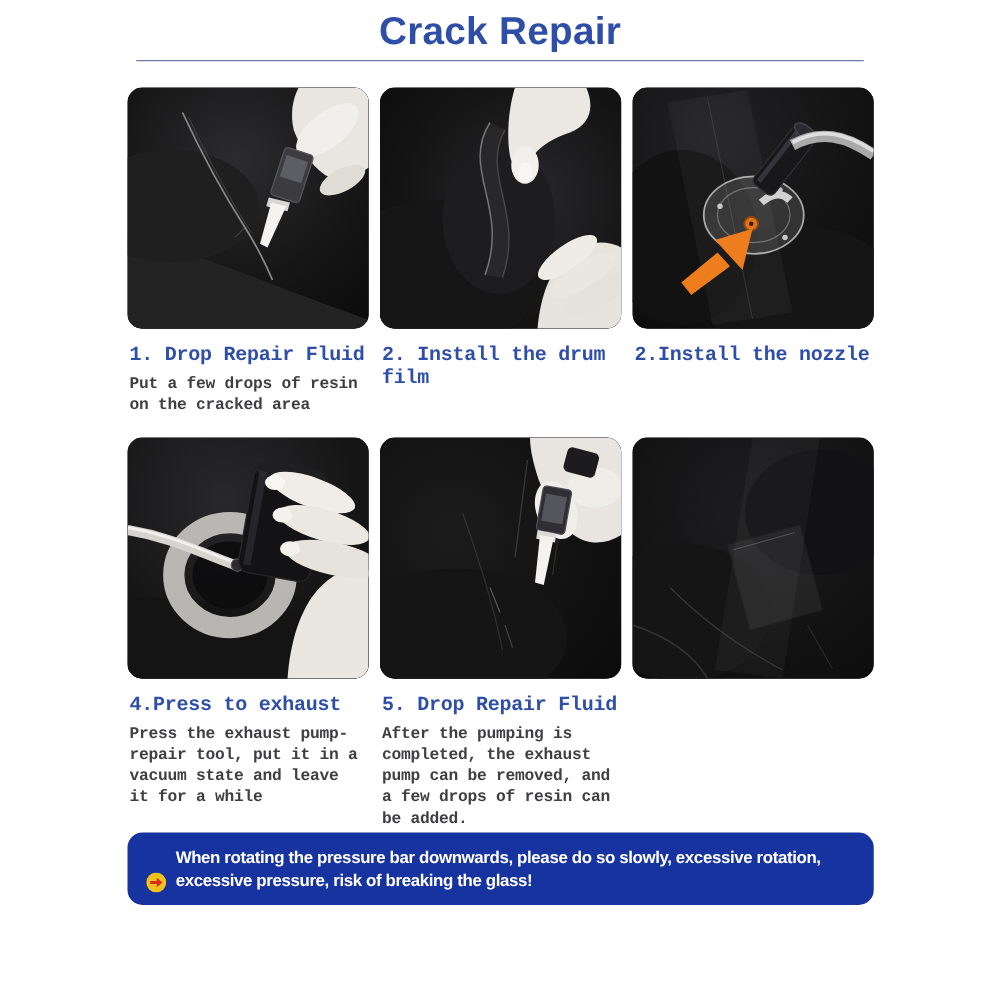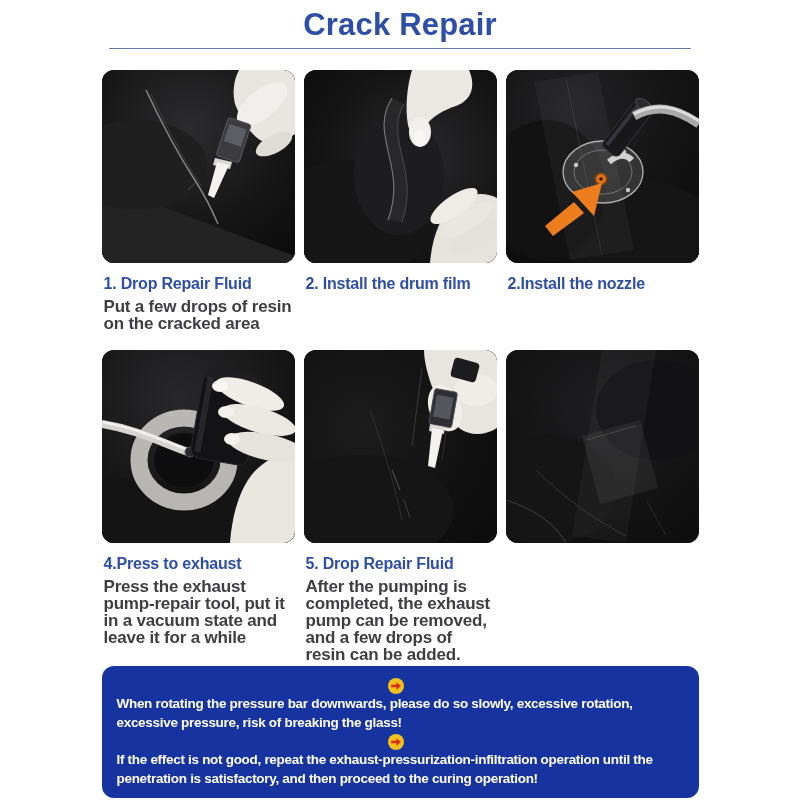--- a/index.html
+++ b/index.html
@@ -25,45 +25,45 @@
     width: 582px; height: 1px; background: #6b79a6;
     margin: 8px auto 0 auto;
   }
   
   .grid {
     width: 597px; margin: 21px auto 0 auto;
     display: grid;
     grid-template-columns: repeat(3, 193px);
     column-gap: 9px;
   }
-  .step { height: 280px; }
+  .step { height: 280px; font-family: Liberation Mono, monospace; }
   .photo {
     width: 193px; height: 193px;
     border-radius: 12px; overflow: hidden;
     background: #0e0e0f;
   }
   .photo svg { display: block; width: 193px; height: 193px; }
   .step-title {
     margin: 12px 2px 5px 2px;
     font-size: 16px; font-weight: 700; letter-spacing: -0.2px;
     color: #2e4ea8;
   }
   .step-desc {
     margin: 0 2px;
-    font-size: 17px; line-height: 17px; letter-spacing: -0.2px;
+    font-size: 13px; line-height: 17px; letter-spacing: -0.2px;
     font-weight: 600; color: #3f3f42;
   }
   
   .warning {
     width: 597px; margin: 36px auto 0 auto;
     background: #1733a0;
     border-radius: 12px;
     padding: 10px 16px 10px 15px;
   }
-  .bullet { display: flex; align-items: center; flex-direction: column; }
+  .bullet { display: flex; align-items: flex-end; }
   .bullet-icon {
     flex: none; width: 16px; height: 16px;
     margin: 2px 8px 0 0;
   }
   .bullet-text {
     margin: 0;
     color: #ffffff; font-size: 13.5px; font-weight: 700;
     line-height: 19px; letter-spacing: -0.3px;
   }
 </style>
@@ -275,24 +275,15 @@
   <div class="warning">
     <div class="bullet">
       <span class="bullet-icon">
         <svg viewBox="0 0 16 16" width="16" height="16">
           <circle cx="8" cy="8" r="8" fill="#f2c21c"></circle>
           <path d="M3.2 6.8h5.2V4.2L13 8l-4.6 3.8V9.2H3.2z" fill="#d42f1e"></path>
         </svg>
       </span>
       <p class="bullet-text">When rotating the pressure bar downwards, please do so slowly, excessive rotation, excessive pressure, risk of breaking the glass!</p>
     </div>
-    <div class="bullet">
-      <span class="bullet-icon">
-        <svg viewBox="0 0 16 16" width="16" height="16">
-          <circle cx="8" cy="8" r="8" fill="#f2c21c"></circle>
-          <path d="M3.2 6.8h5.2V4.2L13 8l-4.6 3.8V9.2H3.2z" fill="#d42f1e"></path>
-        </svg>
-      </span>
-      <p class="bullet-text">If the effect is not good, repeat the exhaust-pressurization-infiltration operation until the penetration is satisfactory, and then proceed to the curing operation!</p>
-    </div>
   </div>
 
 </div>
 
 </body></html>

